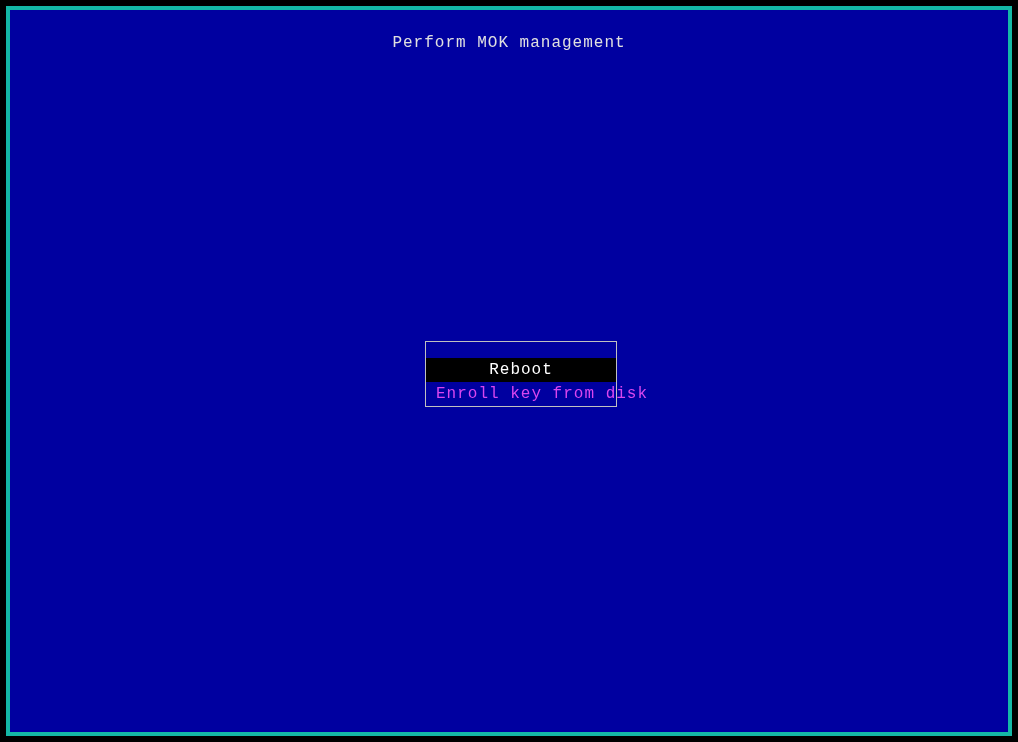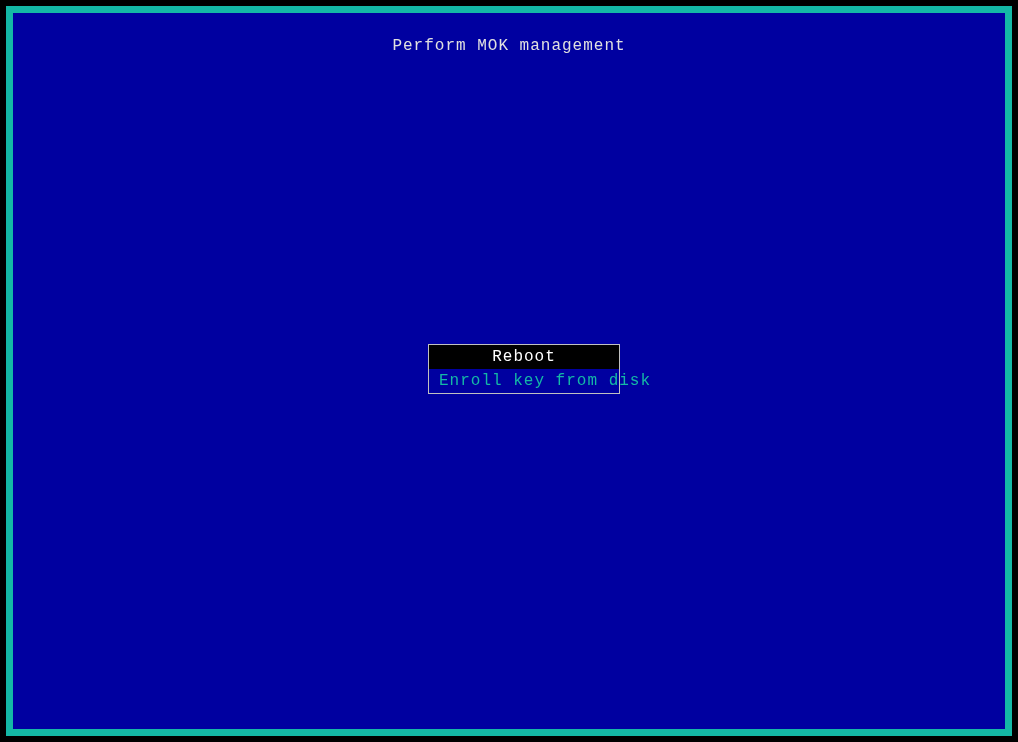--- a/index.html
+++ b/index.html
@@ -14,21 +14,21 @@
       font-family: 'Courier New', monospace;
       font-size: 16px;
       overflow: hidden;
     }
     .outer-border {
       position: absolute;
       top: 6px;
       left: 6px;
       right: 6px;
       bottom: 6px;
-      border: 7px solid #14b8a6;
+      border: 4px solid #14b8a6;
       background-color: #0000a0;
     }
     .title {
       position: absolute;
       top: 24px;
       left: 0;
       right: 0;
       text-align: center;
       color: #e0e0e0;
       font-size: 16px;
@@ -37,30 +37,31 @@
     .menu-box {
       position: absolute;
       top: 331px;
       left: 415px;
       width: 192px;
       border: 1px solid #c0c0c0;
       background-color: #0000a0;
     }
     .menu-item {
       padding: 2px 8px;
-      color: #14b8a6;
+      color: #d946ef;
       text-align: center;
       font-size: 16px;
       letter-spacing: 1px;
       line-height: 20px;
       white-space: nowrap;
     }
     .menu-item.selected {
       background-color: #000;
       color: #ffffff;
+      margin-top: 16px;
     }
     .menu-item.unselected {
       text-align: left;
       padding-left: 10px;
     }
   </style>
 </head>
 <body>
 
 <div class="outer-border">

